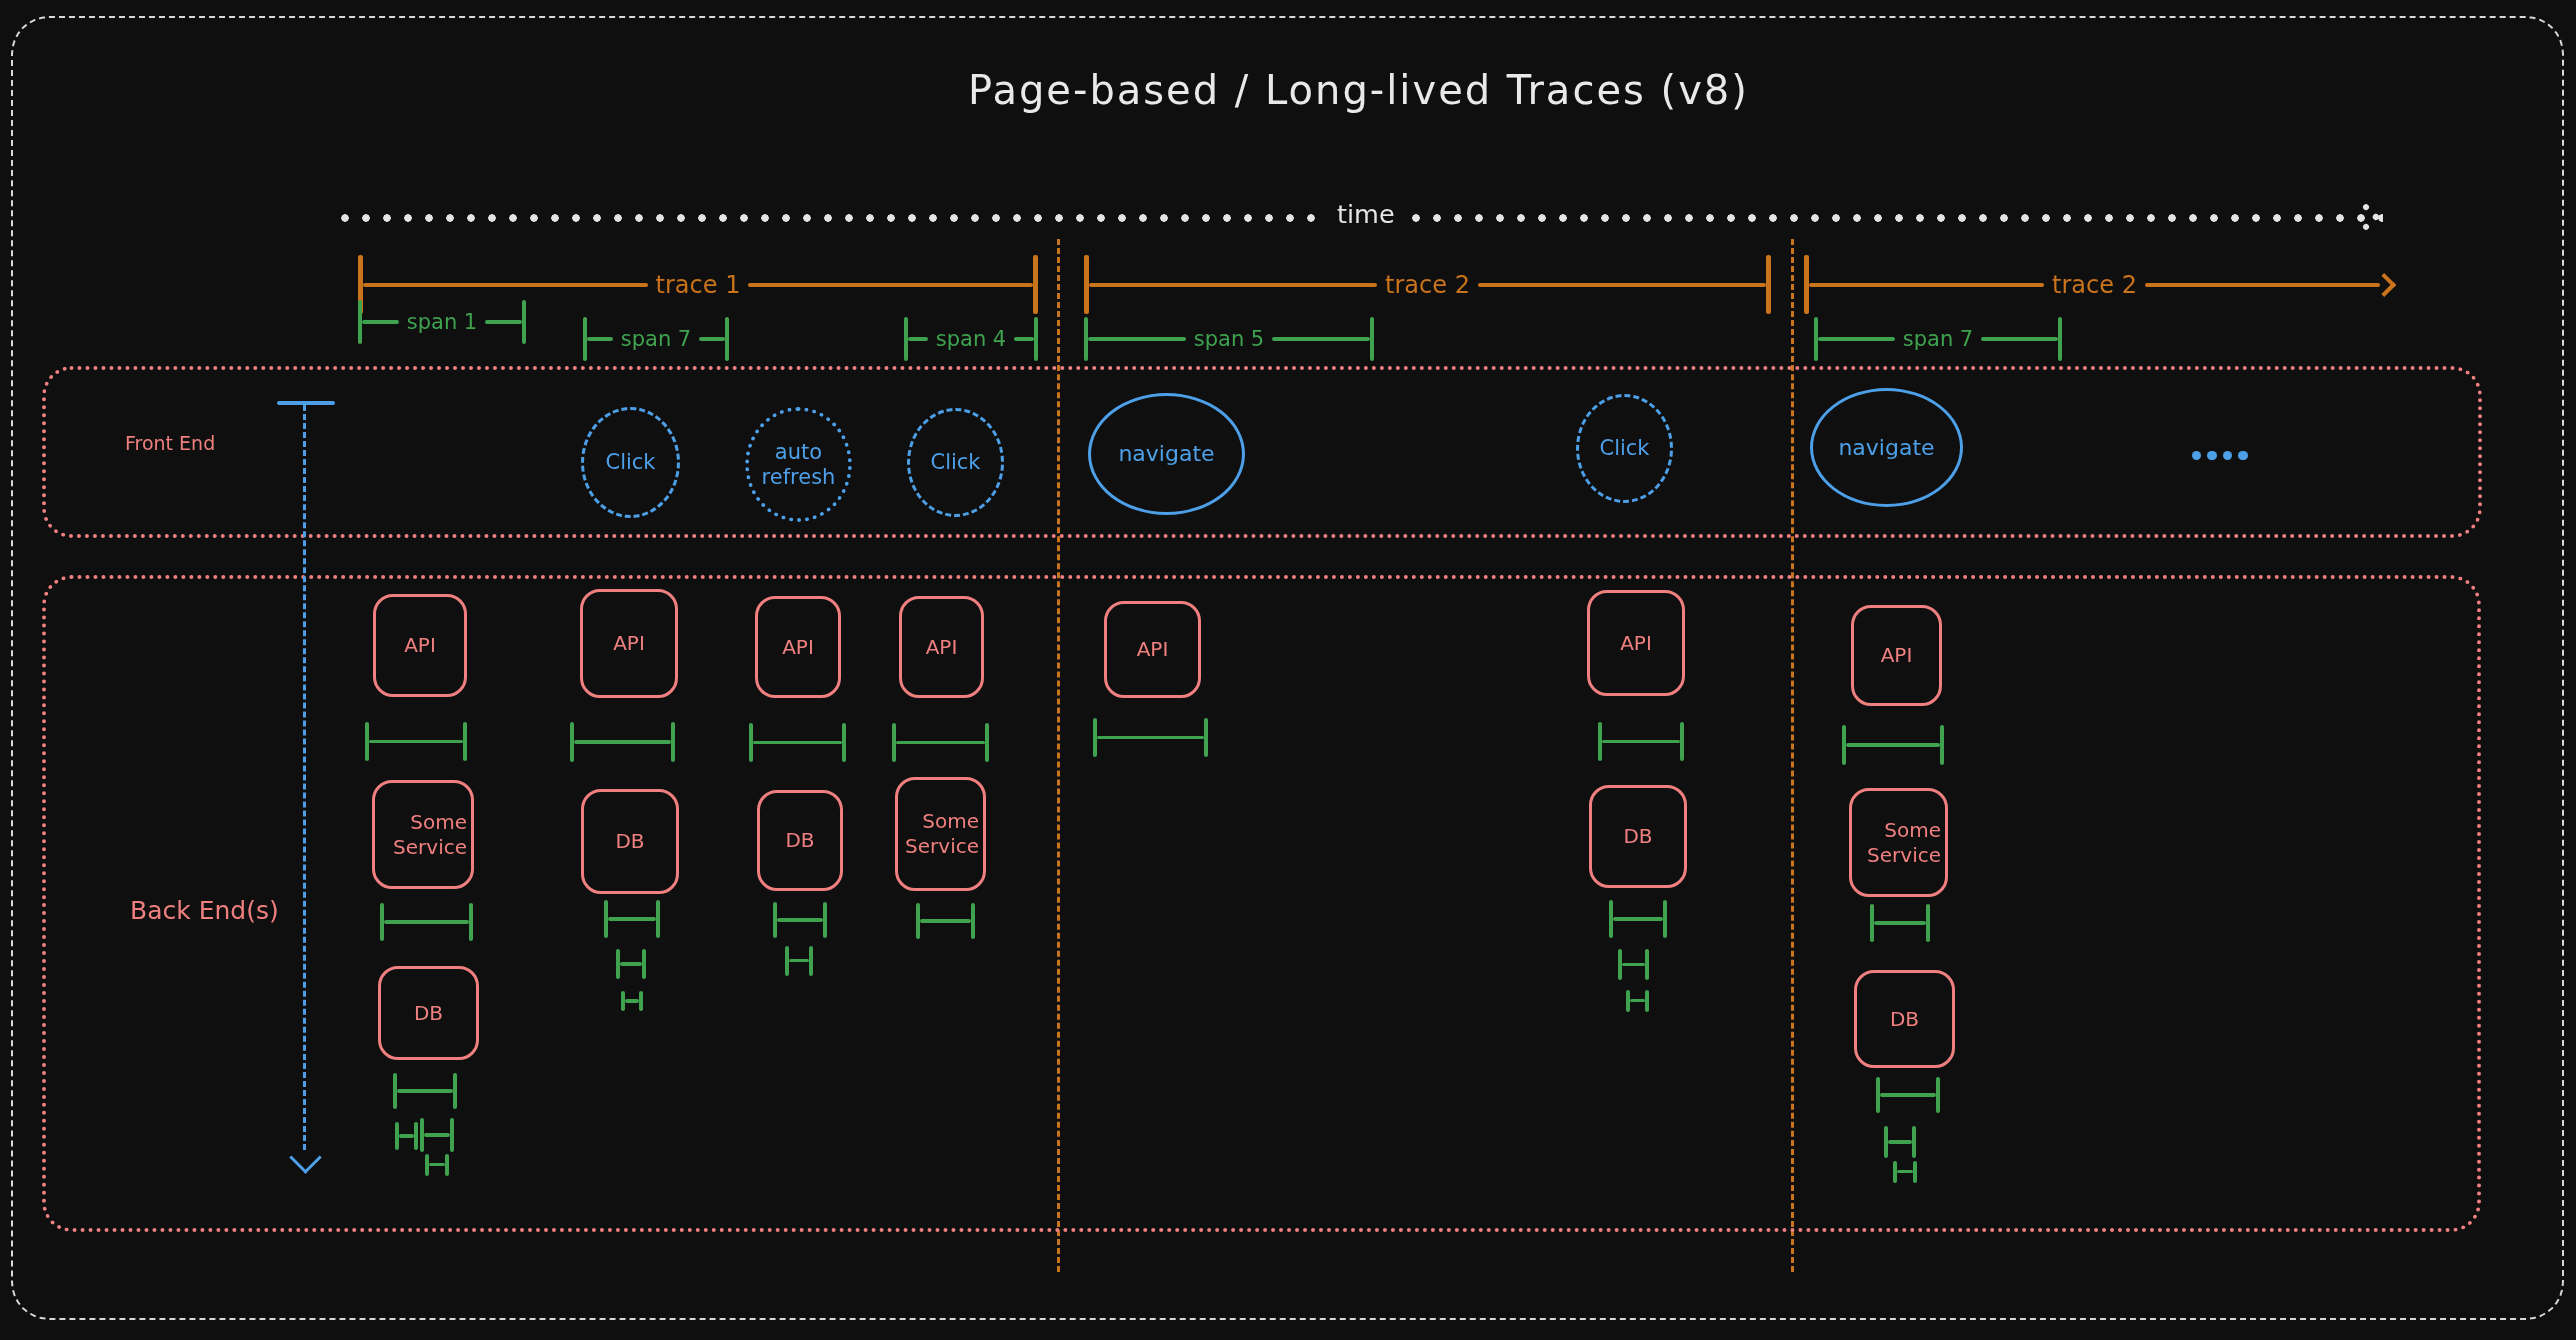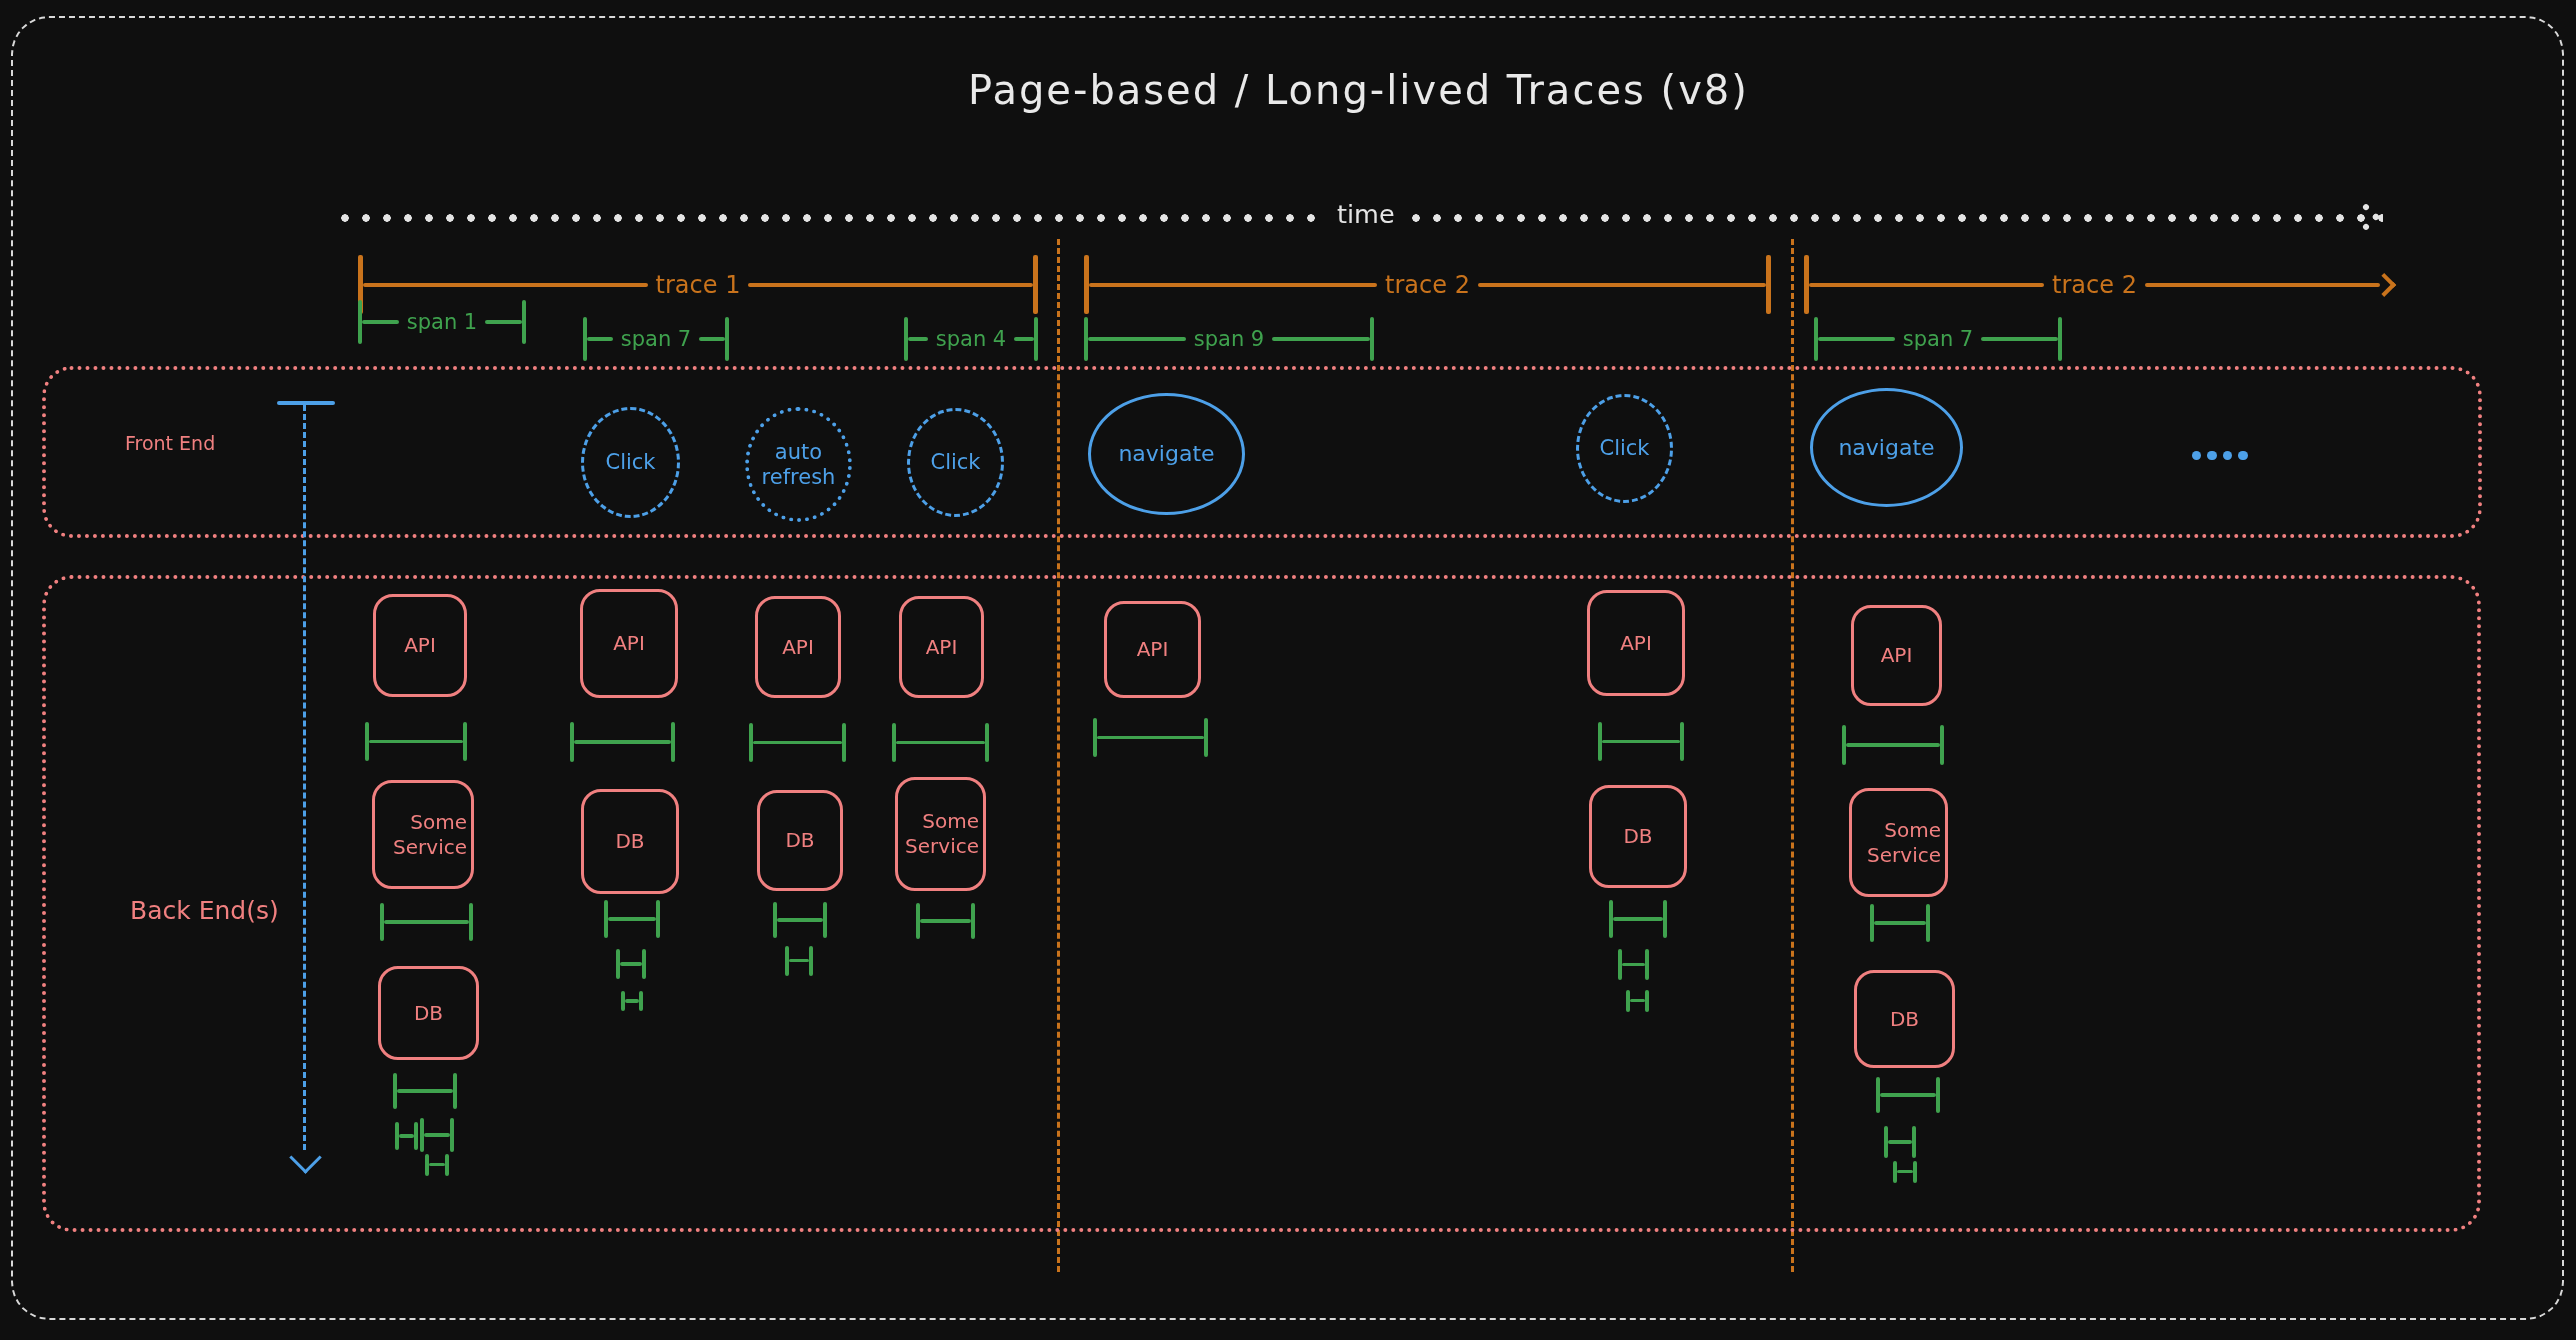--- a/index.html
+++ b/index.html
@@ -124,21 +124,21 @@
   <div class="ibeam" style="left:904px;top:317px;width:134px;height:44px;">
     <span class="cap"></span>
     <span class="line"></span>
     <span class="lbl">span 4</span>
     <span class="line"></span>
     <span class="cap"></span>
   </div>
   <div class="ibeam" style="left:1084px;top:317px;width:290px;height:44px;">
     <span class="cap"></span>
     <span class="line"></span>
-    <span class="lbl">span 9</span>
+    <span class="lbl">span 5</span>
     <span class="line"></span>
     <span class="cap"></span>
   </div>
   <div class="ibeam" style="left:1814px;top:317px;width:248px;height:44px;">
     <span class="cap"></span>
     <span class="line"></span>
     <span class="lbl">span 7</span>
     <span class="line"></span>
     <span class="cap"></span>
   </div>

